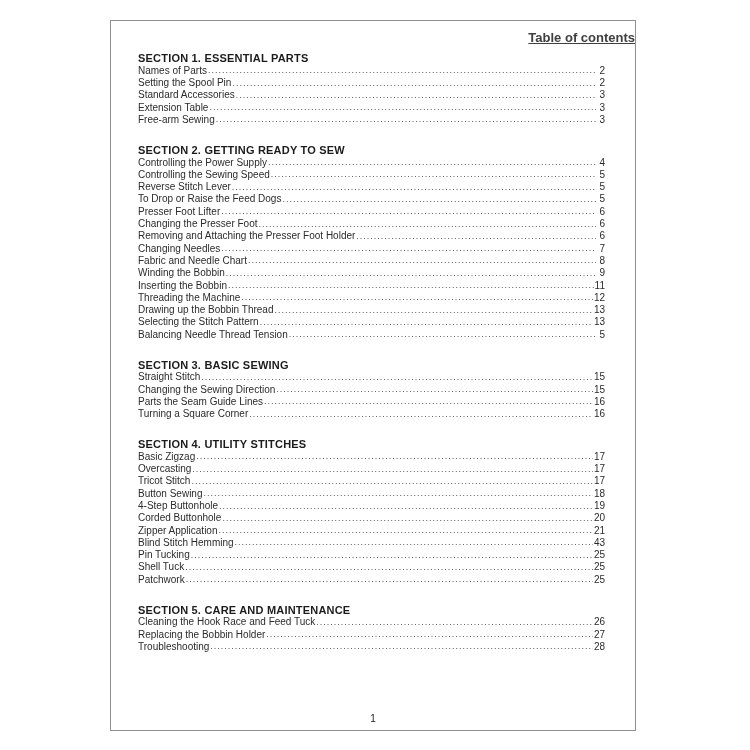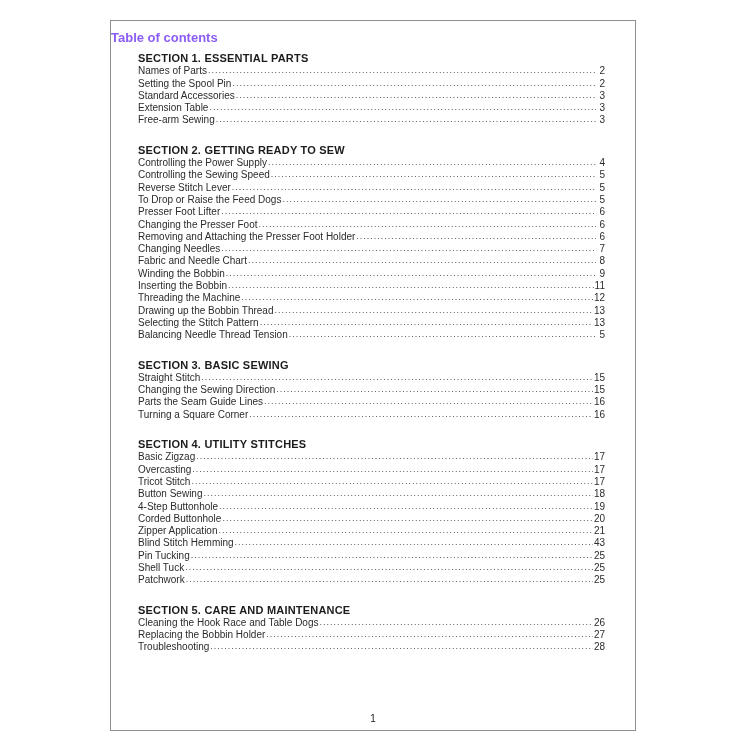--- a/index.html
+++ b/index.html
@@ -20,43 +20,44 @@
     top: 20px;
     width: 526px;
     height: 711px;
     box-sizing: border-box;
     border: 1px solid #8f8f8f;
     background: #ffffff;
   }
   .title {
     margin: 0;
     padding-top: 9px;
-    text-align: left;
+    text-align: right;
     font-size: 13px;
     font-weight: bold;
-    color: #8b5cf6;
+    color: #404040;
     line-height: 16px;
+    text-decoration: underline;
   }
   .toc {
     margin: 7px 30px 0 27px;
   }
   .toc-section + .toc-section {
     margin-top: 19px;
   }
   .toc-heading {
     margin: 0;
     font-size: 11px;
     font-weight: bold;
     line-height: 11.3px;
     color: #1c1c1c;
     letter-spacing: 0.2px;
   }
   .toc-entry {
     display: flex;
-    align-items: flex-end;
+    align-items: center;
     font-size: 10px;
     line-height: 11.3px;
     color: #2b2b2b;
   }
   .toc-entry .label {
     white-space: nowrap;
     flex: 0 0 auto;
   }
   .toc-entry .dots {
     flex: 1 1 auto;
@@ -319,21 +320,21 @@
     <span class="dots"></span>
     <span class="pg">25</span>
   </div>
 </div>
   </section>
 
   <section class="toc-section">
     <h2 class="toc-heading">SECTION 5. CARE AND MAINTENANCE</h2>
     <div class="entries">
   <div class="toc-entry">
-    <span class="label">Cleaning the Hook Race and Table Dogs</span>
+    <span class="label">Cleaning the Hook Race and Feed Tuck</span>
     <span class="dots"></span>
     <span class="pg">26</span>
   </div>
 
   <div class="toc-entry">
     <span class="label">Replacing the Bobbin Holder</span>
     <span class="dots"></span>
     <span class="pg">27</span>
   </div>
 

